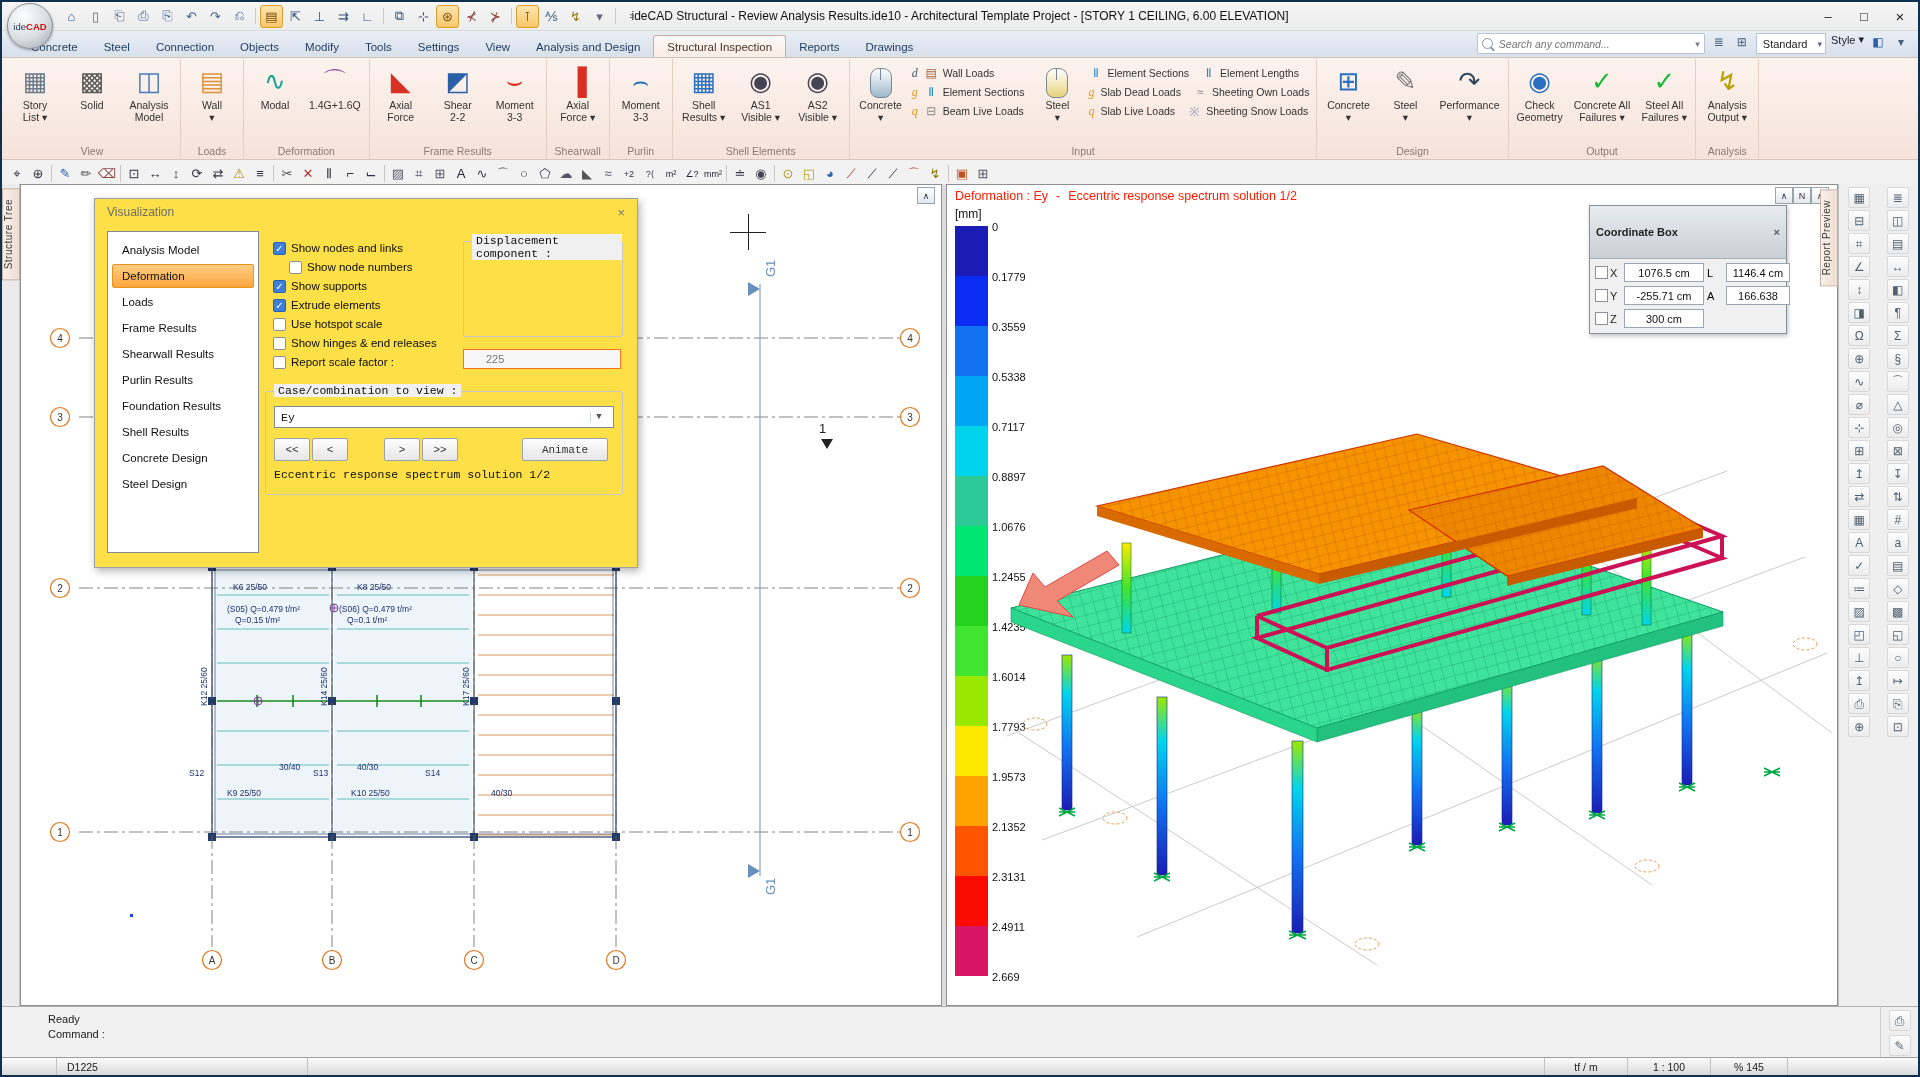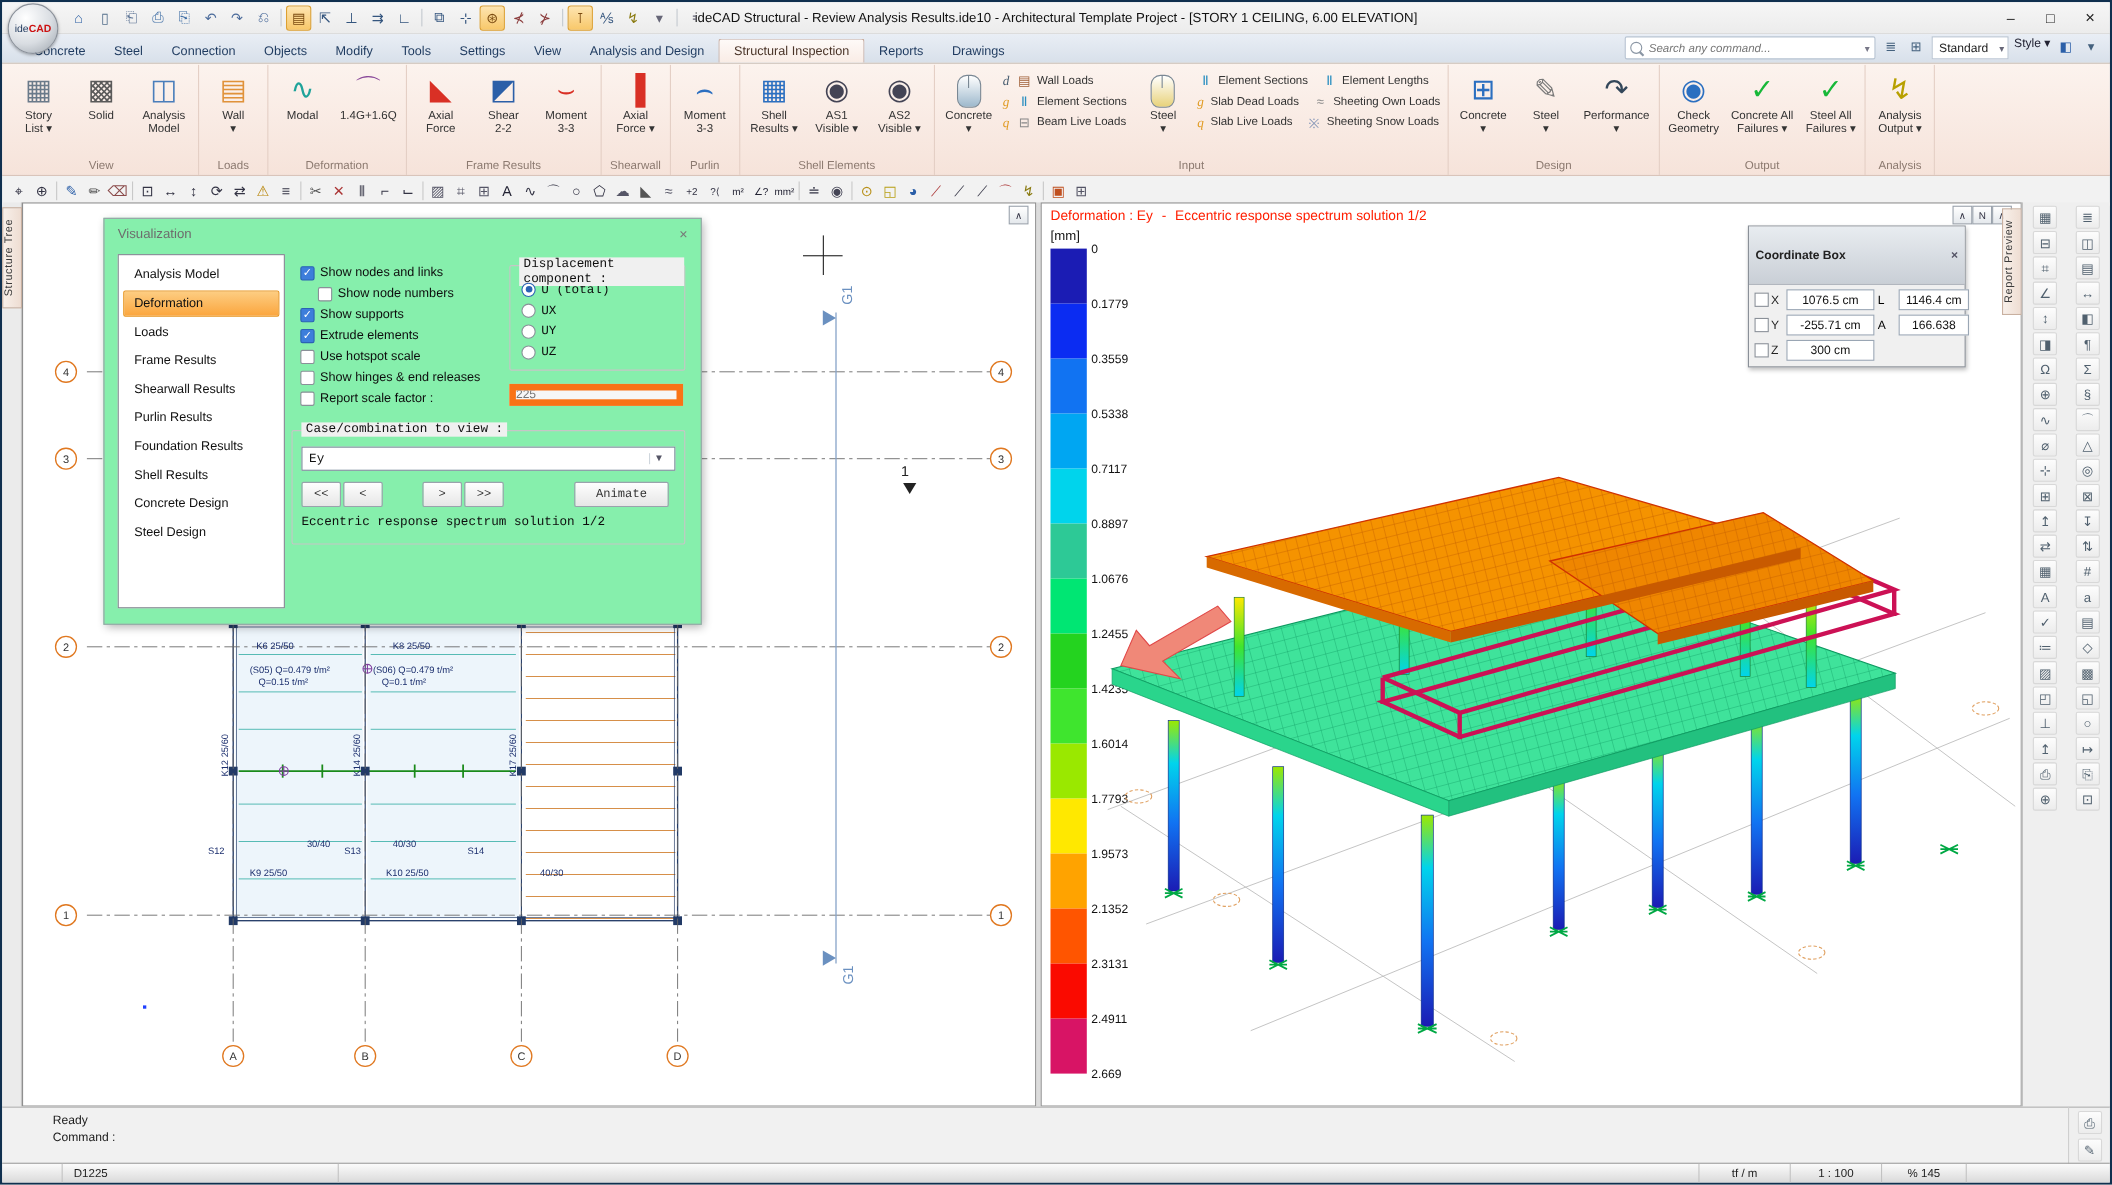--- a/index.html
+++ b/index.html
@@ -78,36 +78,36 @@
   
   .coordbox{position:absolute;top:20px;right:50px;width:196px;background:#f0f0f0;border:1px solid #8a9098;box-shadow:1px 2px 4px rgba(0,0,0,.25);font-size:11px;z-index:40;}
   .cbtitle{height:20px;background:linear-gradient(#e8ecf0,#c9cfd6);display:flex;align-items:center;padding:16px 6px;font-weight:bold;color:#222;border-bottom:1px solid #aab0b8;}
   .cbclose{margin-left:auto;color:#556;font-size:11px;}
   .cbgrid{padding:4px 5px 5px;display:grid;grid-template-columns:26px 80px 16px 64px;gap:4px 3px;align-items:center;}
   .cbchk{display:flex;align-items:center;gap:2px;color:#222;}
   .cbbox{width:11px;height:11px;border:1px solid #8a9098;background:#fff;}
   .cbfield{height:17px;background:#fff;border:1px solid #9aa6b4;display:flex;align-items:center;justify-content:center;font-size:11px;color:#111;}
 
   
-  .dialog{position:absolute;left:92px;top:196px;width:542px;height:368px;background:#86efac;border:1px solid #9aa0a8;box-shadow:2px 3px 8px rgba(0,0,0,.3);z-index:100;font-size:11.5px;}
+  .dialog{position:absolute;left:92px;top:196px;width:542px;height:368px;background:#fde047;border:1px solid #9aa0a8;box-shadow:2px 3px 8px rgba(0,0,0,.3);z-index:100;font-size:11.5px;}
   .dtitle{height:26px;display:flex;align-items:center;padding:0 12px;color:#6d6d6d;font-size:12px;}
   .dclose{margin-left:auto;color:#777;font-size:13px;}
   .dlist{position:absolute;left:12px;top:32px;width:152px;height:322px;background:#fff;border:1px solid #828790;padding:4px 2px;box-sizing:border-box;}
   .ditem{height:22px;line-height:22px;padding-left:9px;margin:2px 2px;color:#101010;border:1px solid transparent;border-radius:2px;white-space:nowrap;}
   .ditem.sel{background:linear-gradient(#fdcd82,#fba63e);border-color:#e8941c;}
   .dchecks{position:absolute;left:178px;top:40px;}
   .drow{display:flex;align-items:center;gap:5px;height:18px;margin-bottom:1px;color:#0d0d0d;}
   .chk{width:13px;height:13px;border:1px solid #8a9098;background:#fff;border-radius:2px;display:flex;align-items:center;justify-content:center;font-size:10px;color:#fff;box-sizing:border-box;}
   .chk.on{background:#3d7edb;border-color:#2b62b4;}
   .grpbox{position:absolute;border:1px solid #c6c6c6;border-radius:2px;font-family:Liberation Mono, monospace;}
   .grpbox .gtitle{position:absolute;top:-8px;left:8px;background:#f0f0f0;padding:0 4px;color:#0d0d0d;}
   .radio{width:13px;height:13px;border-radius:50%;border:1px solid #8a9098;background:#fff;position:relative;box-sizing:border-box;}
   .radio.on{border-color:#2b62b4;}
   .radio.on:after{content:"";position:absolute;left:2.5px;top:2.5px;width:6px;height:6px;border-radius:50%;background:#2b62b4;}
-  .dinput{position:absolute;height:20px;background:#f6f6f6;border:6px solid #f97316;color:#777;font-size:11px;padding:0 0;box-sizing:border-box;font-family:"Liberation Sans",sans-serif;}
+  .dinput{position:absolute;height:20px;background:#f6f6f6;border:1px solid #f97316;color:#777;font-size:11px;padding:0 22px;box-sizing:border-box;font-family:"Liberation Sans",sans-serif;}
   .dcombo{position:absolute;height:22px;background:#fff;border:1px solid #7a8a99;display:flex;align-items:center;padding:0 6px;color:#111;}
   .dcombo .dd{margin-left:auto;width:16px;text-align:center;color:#556;border-left:1px solid #cfd6dd;font-size:9px;}
   .navbtn{position:absolute;width:34px;height:21px;background:linear-gradient(#fefefe,#e6e6e6);border:1px solid #9aa2ac;border-radius:2px;display:flex;align-items:center;justify-content:center;color:#333;font-size:11px;}
   .dstatus{position:absolute;color:#0d0d0d;}
 
   
   .cmd{position:absolute;left:0;right:38px;bottom:17px;height:52px;background:#f1f1f1;border-top:1px solid #b0b0b0;padding:5px 0 0 46px;box-sizing:border-box;font-size:11px;color:#1a1a1a;line-height:15px;}
   .cmdside{position:absolute;right:0;bottom:17px;width:38px;height:52px;background:#efefef;border-top:1px solid #b0b0b0;border-left:1px solid #cfcfcf;display:flex;flex-direction:column;align-items:center;gap:4px;padding-top:3px;box-sizing:border-box;}
   .status{position:absolute;left:0;right:0;bottom:0;height:17px;background:linear-gradient(#fbfbfb,#dadada);border-top:1px solid #9f9f9f;display:flex;align-items:stretch;font-size:10.5px;color:#222;}
   .scell{display:flex;align-items:center;padding:0 10px;border-right:1px solid #c2c2c2;white-space:nowrap;}
@@ -970,38 +970,20 @@
           <span>Show hinges &amp; end releases</span>
         </div>
         <div class="drow">
           <span class="chk"></span>
           <span>Report scale factor :</span>
         </div>
       </div>
     <input class="dinput" id="manualinput" style="left: 368px; top: 150px; width: 158px;" value="225">
     <div class="grpbox" style="left:368px;top:42px;width:158px;height:94px;">
       <span class="gtitle">Displacement component :</span>
-      <div id="dradios" style="padding:12px 0 0 10px;">
-          <div class="drow">
-            <span class="radio on"></span>
-            <span>U (total)</span>
-          </div>
-          <div class="drow">
-            <span class="radio"></span>
-            <span>UX</span>
-          </div>
-          <div class="drow">
-            <span class="radio"></span>
-            <span>UY</span>
-          </div>
-          <div class="drow">
-            <span class="radio"></span>
-            <span>UZ</span>
-          </div>
-        </div>
     </div>
     <div class="grpbox" style="left:170px;top:192px;width:356px;height:102px;">
       <span class="gtitle">Case/combination to view :</span>
       <div class="dcombo" style="left:8px;top:14px;width:340px;box-sizing:border-box;">
           <span>Ey</span>
           <span class="dd">▼</span>
         </div>
       <div id="dnav">
           <div class="navbtn" style="left: 8px; top: 46px;">&lt;&lt;</div>
           <div class="navbtn" style="left: 46px; top: 46px;">&lt;</div>

